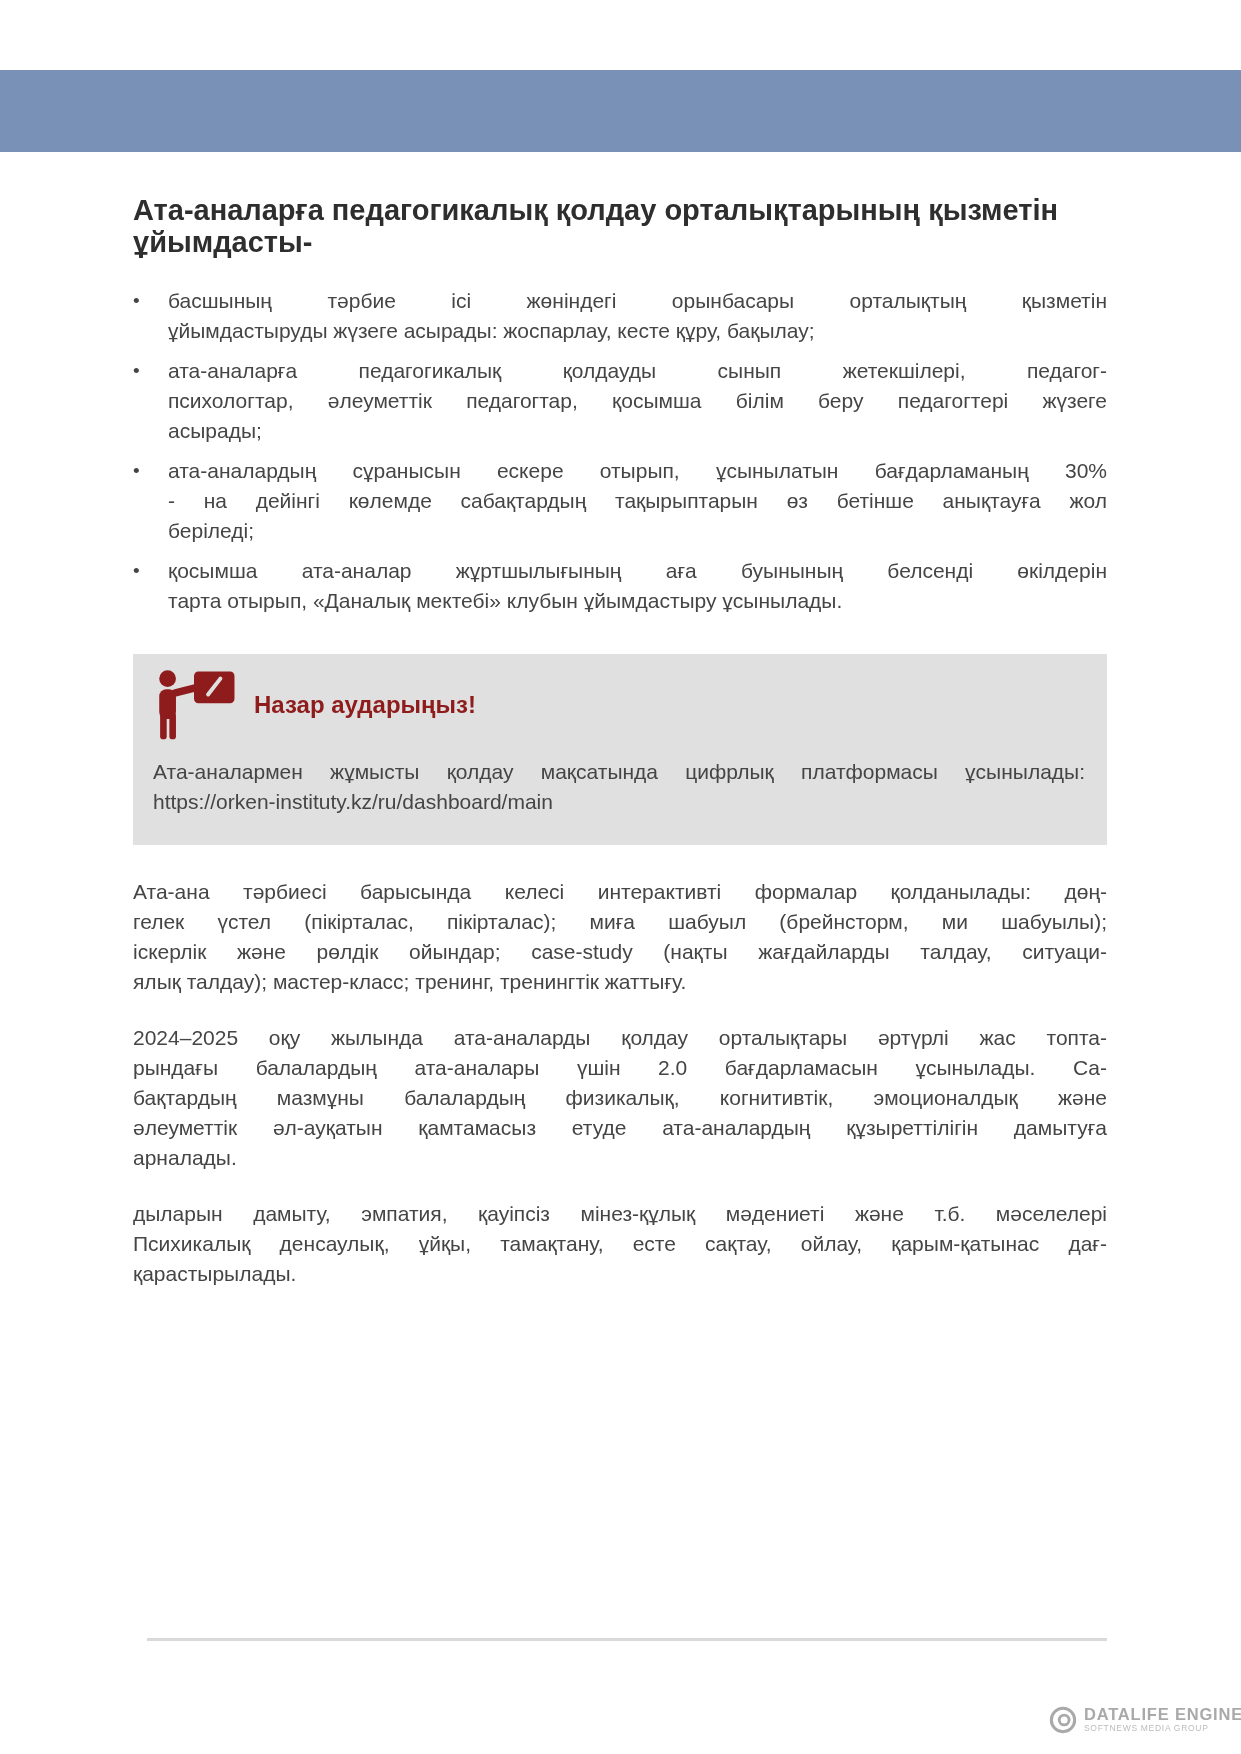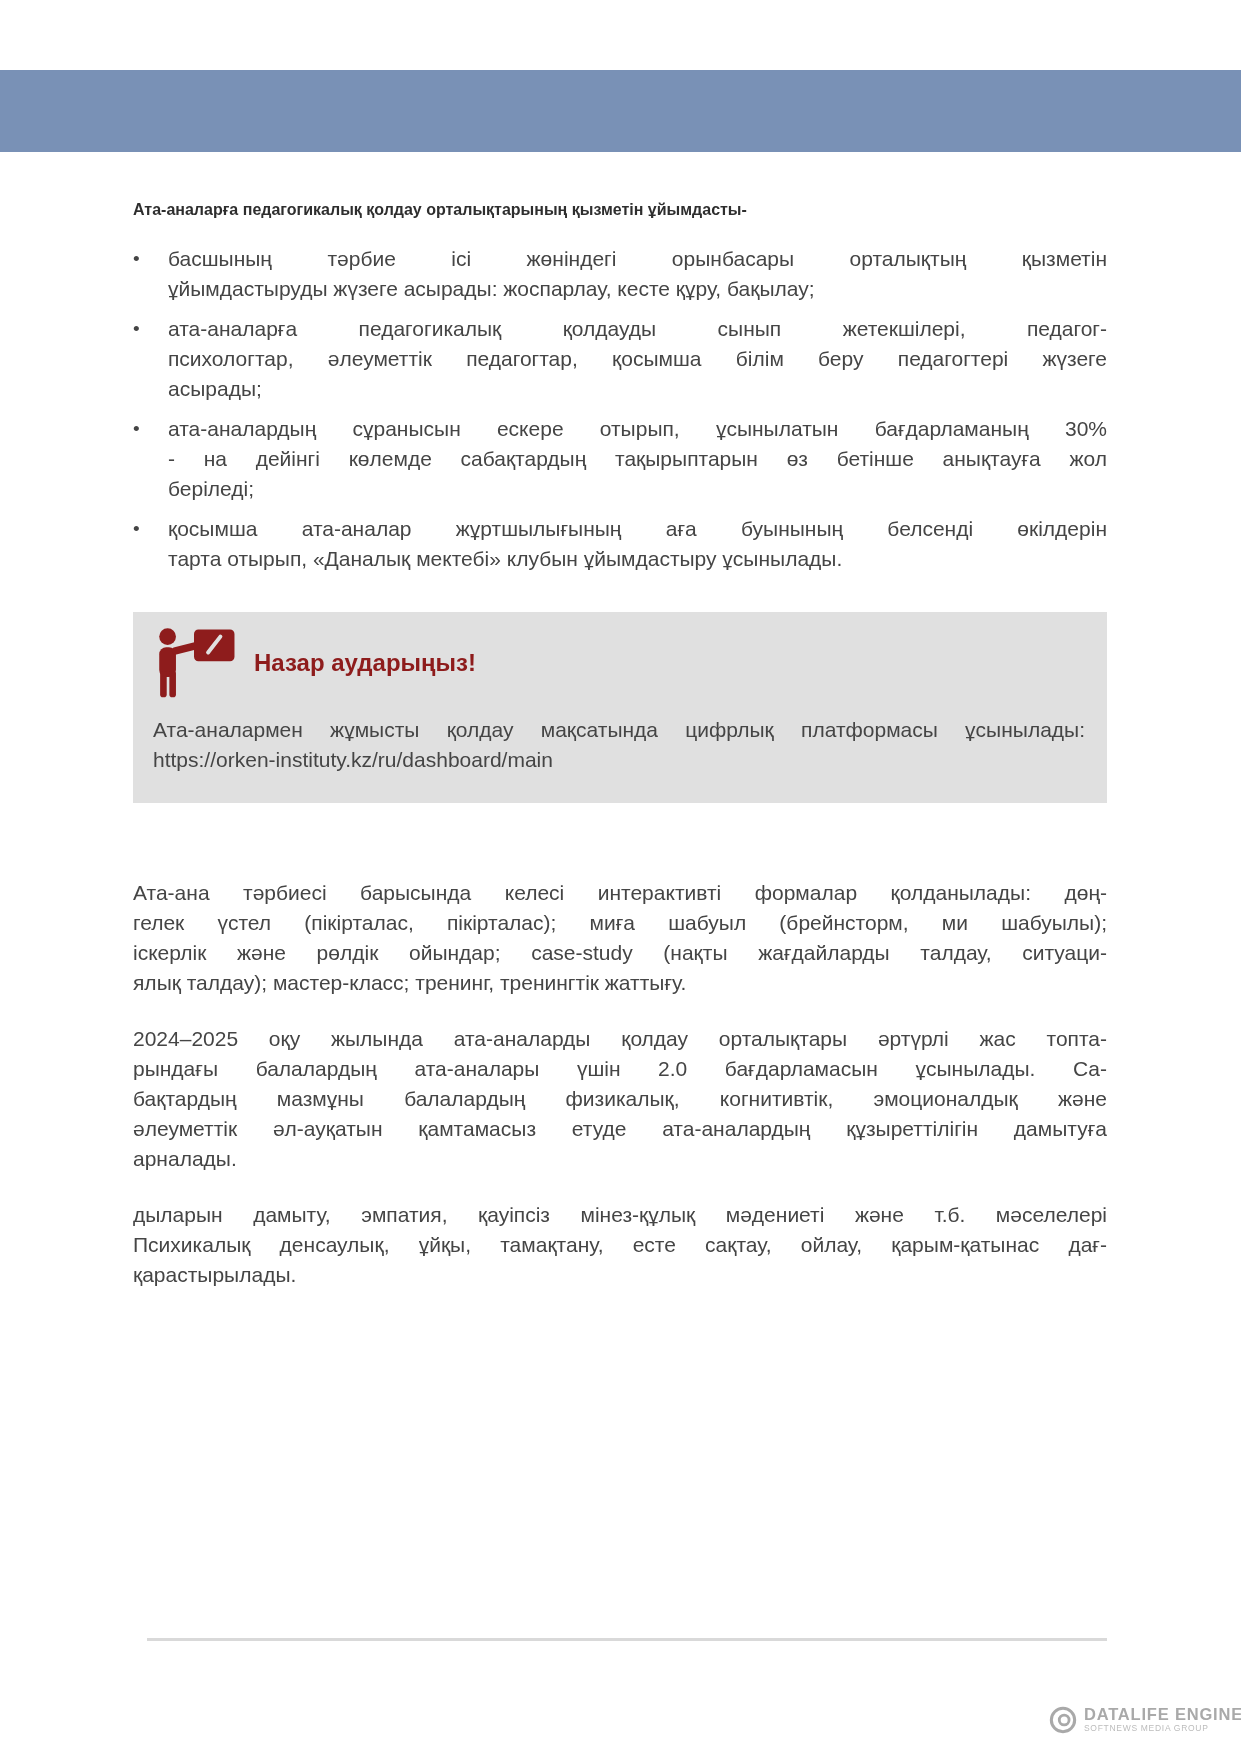--- a/index.html
+++ b/index.html
@@ -24,25 +24,25 @@
     top:70px;left:0;
     width:1241px;height:82px;
     background:var(--band);
   }
   .content{
     position:absolute;
     top:194px;left:133px;
     width:974px;
   }
   .heading{
-    font-size:16px;
+    font-size:29px;
     font-weight:bold;
     color:var(--heading);
     line-height:32px;
-    margin-bottom:18px;
+    margin-bottom:28px;
   }
   .bullet-list{
     list-style:none;
   }
   .bullet-item{
     display:flex;
     margin-bottom:10px;
   }
   .marker{
     width:35px;
@@ -76,21 +76,21 @@
   .callout-icon{display:inline-flex;flex:0 0 auto;}
   .callout-title{
     font-size:24px;
     font-weight:bold;
     color:var(--maroon);
   }
   .callout-body{
     margin-top:16px;
     padding-left:3px;
   }
-  .paragraphs{margin-top:75px;}
+  .paragraphs{margin-top:32px;}
   .para{margin-bottom:26px;}
   .footer-divider{
     position:absolute;
     top:1638px;left:147px;
     width:960px;height:3px;
     background:#d9d9d9;
   }
   .footer-logo{
     position:absolute;
     left:1049px;top:1706px;

